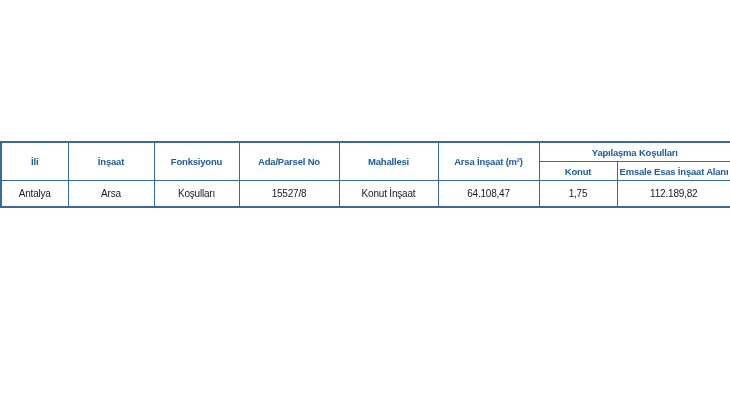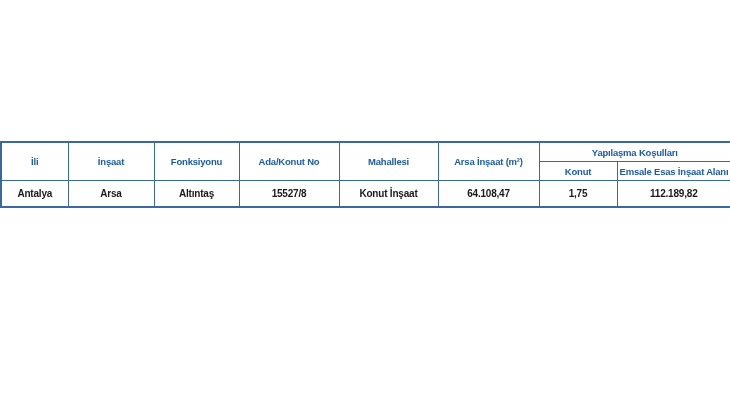--- a/index.html
+++ b/index.html
@@ -36,21 +36,21 @@
     margin-left: 8px;
   }
   .parcel-table thead th {
     color: var(--header-text-color, #1d5ca6);
     font-weight: 700;
     font-size: 9.5px;
     height: 18px;
   }
   .parcel-table tbody td {
     color: var(--data-text-color, #1a1a1a);
-    font-weight: 700;
+    font-weight: 400;
     font-size: 10px;
     height: 25px;
   }
 </style>
 </head>
 <body>
 
 <div class="page">
   <table class="parcel-table">
     <colgroup>
@@ -61,35 +61,35 @@
       <col style="width:99px">
       <col style="width:101px">
       <col style="width:78px">
       <col style="width:114px">
     </colgroup>
     <thead>
       <tr>
         <th rowspan="2">İli</th>
         <th rowspan="2">İnşaat</th>
         <th rowspan="2">Fonksiyonu</th>
-        <th rowspan="2">Ada/Konut No</th>
+        <th rowspan="2">Ada/Parsel No</th>
         <th rowspan="2">Mahallesi</th>
         <th rowspan="2">Arsa İnşaat (m²)</th>
         <th colspan="2">Yapılaşma Koşulları</th>
       </tr>
       <tr>
         <th>Konut</th>
         <th>Emsale Esas İnşaat Alanı (m²)</th>
       </tr>
     </thead>
     <tbody>
       <tr>
         <td>Antalya</td>
         <td>Arsa</td>
-        <td>Altıntaş</td>
+        <td>Koşulları</td>
         <td>15527/8</td>
         <td>Konut İnşaat</td>
         <td>64.108,47</td>
         <td>1,75</td>
         <td>112.189,82</td>
       </tr>
     </tbody>
   </table>
 </div>
 

